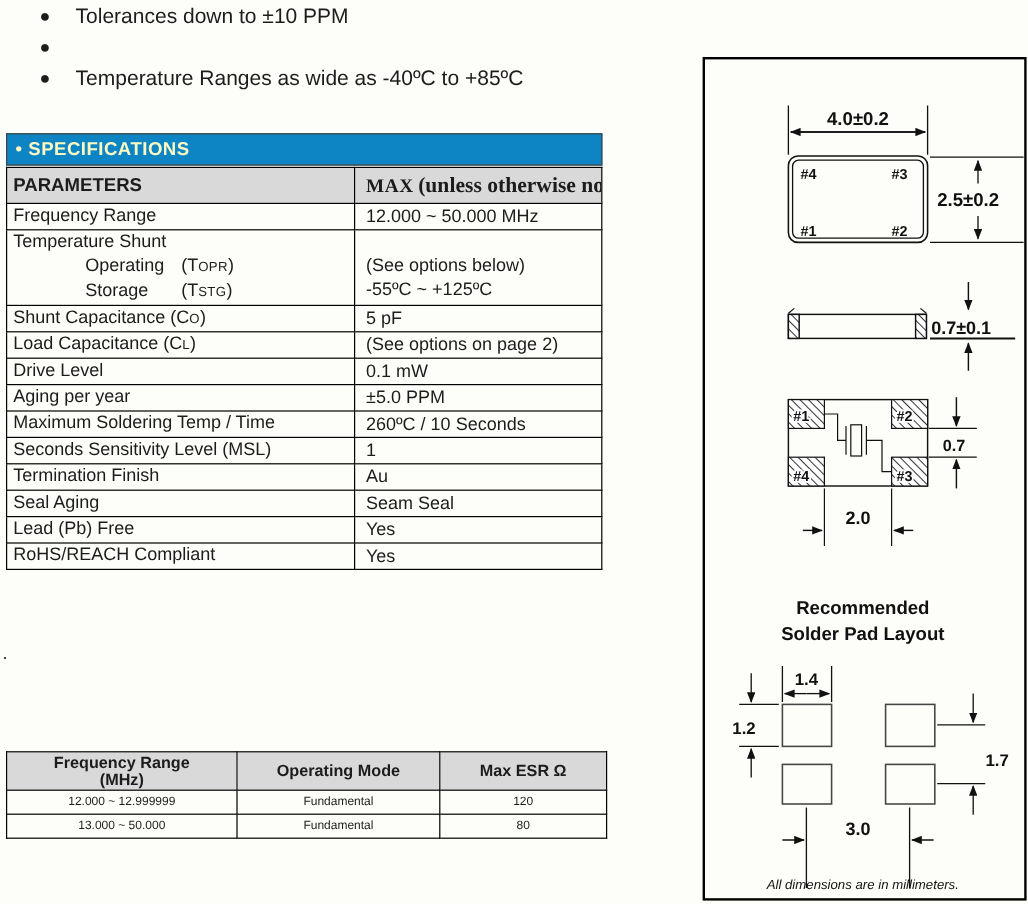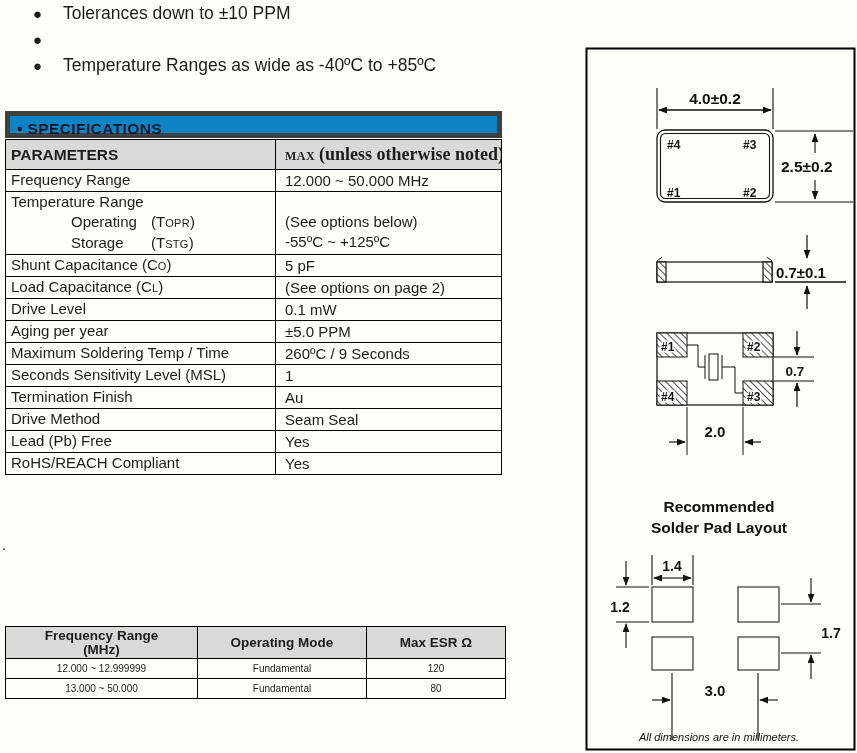--- a/index.html
+++ b/index.html
@@ -13,33 +13,33 @@
     font-family:"Liberation Sans",sans-serif;
   }
   
   .bullets{position:absolute;left:28px;top:1px;}
   .bullet-row{display:flex;align-items:flex-start;height:26px;font-size:17.5px;line-height:25px;}
   .bullet-dot{width:30px;text-align:left;font-size:15px;line-height:25px;padding-left:5px;}
   
   .spec{position:absolute;left:5px;top:111px;width:497px;}
   .spec-title{
     box-sizing:border-box;height:27px;background:var(--accent-blue,#0d85c5);
-    border:5px solid #404040;color:#0f172a;font-weight:bold;font-size:15.5px;
+    border:1px solid #404040;color:#fef9c3;font-weight:bold;font-size:15.5px;
     line-height:25px;padding-left:7px;letter-spacing:.4px;
   }
   table{border-collapse:collapse;table-layout:fixed;}
   .spec-table{width:497px;margin-top:1px;}
-  .spec-table td{border:1.6px solid #000;padding:0 0;font-size:15px;overflow:hidden;white-space:nowrap;}
+  .spec-table td{border:1.6px solid #000;padding:0 20px;font-size:15px;overflow:hidden;white-space:nowrap;}
   .spec-table .c1{width:264px;padding-left:5px;}
   .spec-table .c2{padding-left:9px;}
   .spec-table tr.r td{height:19px;line-height:19px;}
   .spec-table tr.hdr td{height:29px;background:var(--header-gray,#d9d9d9);}
   .spec-table tr.hdr .c1{font-weight:bold;font-size:15.5px;}
   .maxc{text-align:center;font-family:"Liberation Serif",serif;padding-left:0;}
-  .maxb{font-weight:bold;font-size:12px;letter-spacing:.5px;}
+  .maxb{font-weight:bold;font-size:16px;letter-spacing:.5px;}
   .maxn{font-size:18px;font-weight:bold;}
   tr.temp td{height:60px;vertical-align:top;line-height:20px;}
   .ind{padding-left:60px;}
   .nm{display:inline-block;width:80px;}
   .sub{font-size:11px;letter-spacing:.3px;}
   .blank{height:20px;}
   
   .stray-dot{position:absolute;left:2px;top:536px;font-size:15px;}
   
   .esr{position:absolute;left:5px;top:626px;width:500px;}
@@ -76,21 +76,21 @@
         <tr class="hdr">
       <td class="c1">PARAMETERS</td>
       <td class="c2 maxc"><span class="maxb">MAX</span> <span class="maxn">(unless otherwise noted)</span></td>
     </tr>
     <tr class="r">
       <td class="c1"><span>Frequency Range</span><span class="sub"></span><span></span></td>
       <td class="c2">12.000 ~ 50.000 MHz</td>
     </tr>
     <tr class="temp">
       <td class="c1">
-        <div>Temperature Range</div>
+        <div>Temperature Shunt</div>
         <div class="ind"><span class="nm">Operating</span><span>(T</span><span class="sub">OPR</span><span>)</span></div>
         <div class="ind"><span class="nm">Storage</span><span>(T</span><span class="sub">STG</span><span>)</span></div>
       </td>
       <td class="c2">
         <div class="blank"></div>
         <div>(See options below)</div>
         <div>-55ºC ~ +125ºC</div>
       </td>
     </tr>
     <tr class="r">
@@ -104,32 +104,32 @@
     <tr class="r">
       <td class="c1"><span>Drive Level</span><span class="sub"></span><span></span></td>
       <td class="c2">0.1 mW</td>
     </tr>
     <tr class="r">
       <td class="c1"><span>Aging per year</span><span class="sub"></span><span></span></td>
       <td class="c2">±5.0 PPM</td>
     </tr>
     <tr class="r">
       <td class="c1"><span>Maximum Soldering Temp / Time</span><span class="sub"></span><span></span></td>
-      <td class="c2">260ºC / 9 Seconds</td>
+      <td class="c2">260ºC / 10 Seconds</td>
     </tr>
     <tr class="r">
       <td class="c1"><span>Seconds Sensitivity Level (MSL)</span><span class="sub"></span><span></span></td>
       <td class="c2">1</td>
     </tr>
     <tr class="r">
       <td class="c1"><span>Termination Finish</span><span class="sub"></span><span></span></td>
       <td class="c2">Au</td>
     </tr>
     <tr class="r">
-      <td class="c1"><span>Drive Method</span><span class="sub"></span><span></span></td>
+      <td class="c1"><span>Seal Aging</span><span class="sub"></span><span></span></td>
       <td class="c2">Seam Seal</td>
     </tr>
     <tr class="r">
       <td class="c1"><span>Lead (Pb) Free</span><span class="sub"></span><span></span></td>
       <td class="c2">Yes</td>
     </tr>
     <tr class="r">
       <td class="c1"><span>RoHS/REACH Compliant</span><span class="sub"></span><span></span></td>
       <td class="c2">Yes</td>
     </tr>

